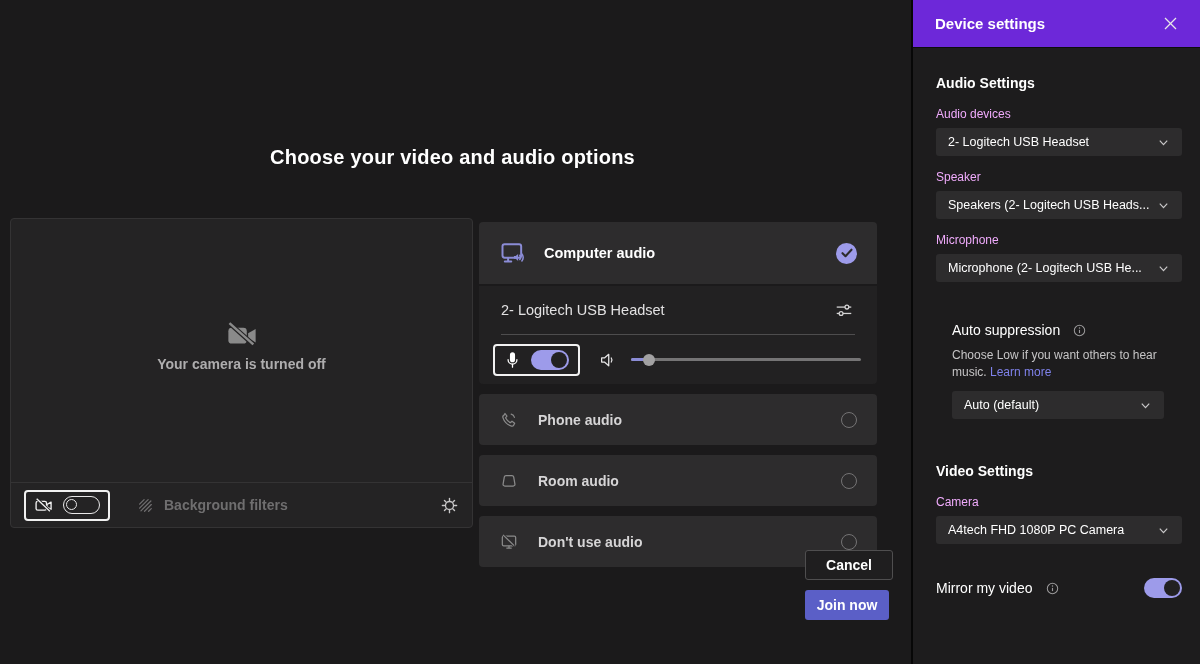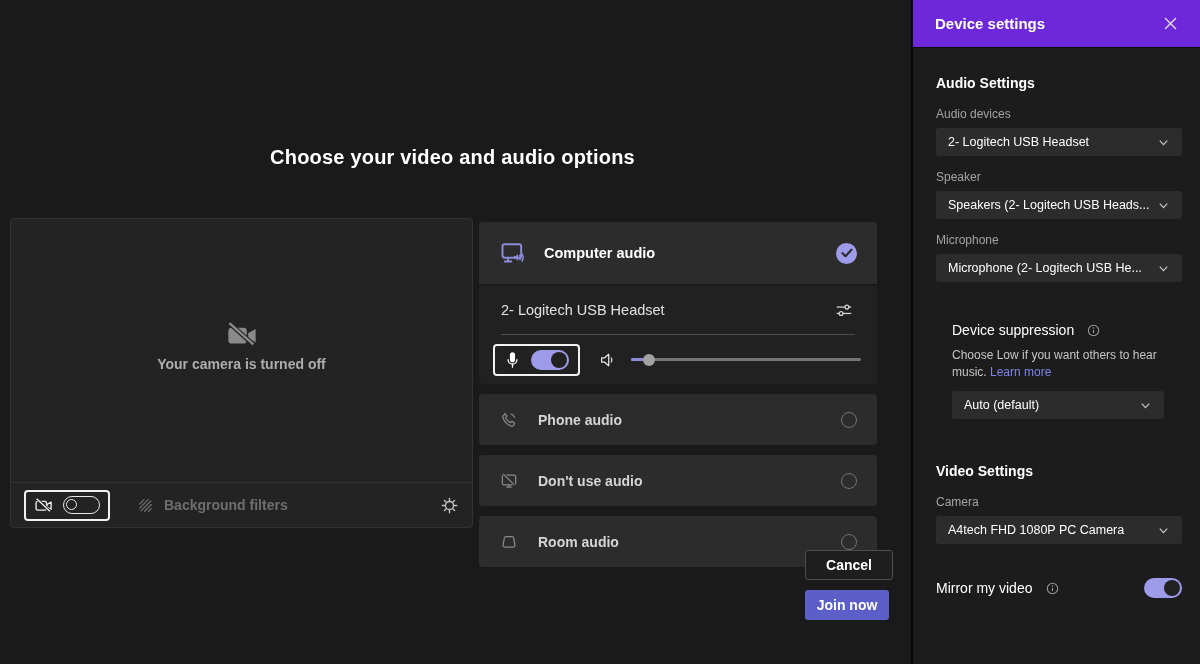--- a/index.html
+++ b/index.html
@@ -100,21 +100,21 @@
     background:#1d1c1d; border-left:2px solid #070707;
   }
   .panel-header {
     height:48px; background:#6d28d9; border-bottom:1px solid #0d0d0d;
     display:flex; align-items:center; padding:0 22px;
   }
   .panel-title { font-size:15px; font-weight:bold; color:#fff; }
   .close-btn { margin-left:auto; display:flex; cursor:pointer; }
   .panel-body { padding:27px 18px 0 23px; }
   .section-title { font-size:14px; font-weight:bold; color:#fff; margin-bottom:16px; }
-  .field-label { font-size:12px; color:#a3a3a3; margin:14px 0 7px; }
+  .field-label { font-size:12px; color:#f0abfc; margin:14px 0 7px; }
   .field-label.first { margin-top:0; }
   .dropdown {
     height:28px; background:#2d2c2d; border-radius:3px;
     display:flex; align-items:center; padding:0 12px; cursor:pointer;
   }
   .dropdown .dd-value {
     flex:1; font-size:12.5px; color:#fff; white-space:nowrap; overflow:hidden;
   }
   .dropdown .chev { flex-shrink:0; margin-left:8px; display:flex; }
   .noise-block { margin:40px 0 0 16px; }
@@ -269,38 +269,38 @@
             <path d="M14.6 4.9a5 5 0 013.9 3.9" fill="none" stroke="#8a8a8a" stroke-width="1.4" stroke-linecap="round"></path>
           </svg>
         </span>
         <span class="label">Phone audio</span>
         <span class="radio"></span>
       </div>
 
       <div class="card-option">
         <span>
           <svg width="20" height="20" viewBox="0 0 24 24">
+            <path d="M8.4 5.5h7.2c1 0 1.8.7 2 1.6l1.5 8.6c.2 1.2-.7 2.3-2 2.3H6.9c-1.3 0-2.2-1.1-2-2.3l1.5-8.6c.2-.9 1-1.6 2-1.6z" fill="none" stroke="#8a8a8a" stroke-width="1.5" stroke-linejoin="round"></path>
+          </svg>
+        </span>
+        <span class="label">Room audio</span>
+        <span class="radio"></span>
+      </div>
+
+      <div class="card-option">
+        <span>
+          <svg width="20" height="20" viewBox="0 0 24 24">
             <rect x="4" y="5" width="16" height="11.5" rx="1.6" fill="none" stroke="#8a8a8a" stroke-width="1.5"></rect>
             <line x1="9.3" y1="19.3" x2="14.7" y2="19.3" stroke="#8a8a8a" stroke-width="1.5" stroke-linecap="round"></line>
             <line x1="12" y1="16.5" x2="12" y2="19.3" stroke="#8a8a8a" stroke-width="1.5"></line>
             <line x1="5.6" y1="4.2" x2="19" y2="17" stroke="#2d2c2d" stroke-width="3.4"></line>
             <line x1="4.8" y1="3.5" x2="18.2" y2="16.3" stroke="#8a8a8a" stroke-width="1.5"></line>
           </svg>
         </span>
         <span class="label">Don't use audio</span>
-        <span class="radio"></span>
-      </div>
-
-      <div class="card-option">
-        <span>
-          <svg width="20" height="20" viewBox="0 0 24 24">
-            <path d="M8.4 5.5h7.2c1 0 1.8.7 2 1.6l1.5 8.6c.2 1.2-.7 2.3-2 2.3H6.9c-1.3 0-2.2-1.1-2-2.3l1.5-8.6c.2-.9 1-1.6 2-1.6z" fill="none" stroke="#8a8a8a" stroke-width="1.5" stroke-linejoin="round"></path>
-          </svg>
-        </span>
-        <span class="label">Room audio</span>
         <span class="radio"></span>
       </div>
 
     </div>
 
     <div class="footer-buttons">
       <div class="btn btn-cancel">Cancel</div>
       <div class="btn btn-join">Join now</div>
     </div>
 
@@ -345,21 +345,21 @@
         <span class="dd-value">Microphone (2- Logitech USB He...</span>
         <span class="chev">
           <svg width="13" height="13" viewBox="0 0 14 14">
               <path d="M3 5l4 4.2L11 5" fill="none" stroke="#c8c7c8" stroke-width="1.3"></path>
             </svg>
         </span>
       </div>
 
       <div class="noise-block">
         <div class="noise-title-row">
-          <span class="noise-title">Device suppression</span>
+          <span class="noise-title">Auto suppression</span>
           <span class="info">
             <svg width="13" height="13" viewBox="0 0 14 14">
               <circle cx="7" cy="7" r="5.6" fill="none" stroke="#9a999a" stroke-width="1.1"></circle>
               <line x1="7" y1="6.3" x2="7" y2="9.8" stroke="#9a999a" stroke-width="1.2"></line>
               <circle cx="7" cy="4.3" r="0.8" fill="#9a999a"></circle>
             </svg>
           </span>
         </div>
         <div class="noise-desc">
           <span>Choose Low if you want others to hear music.</span>

